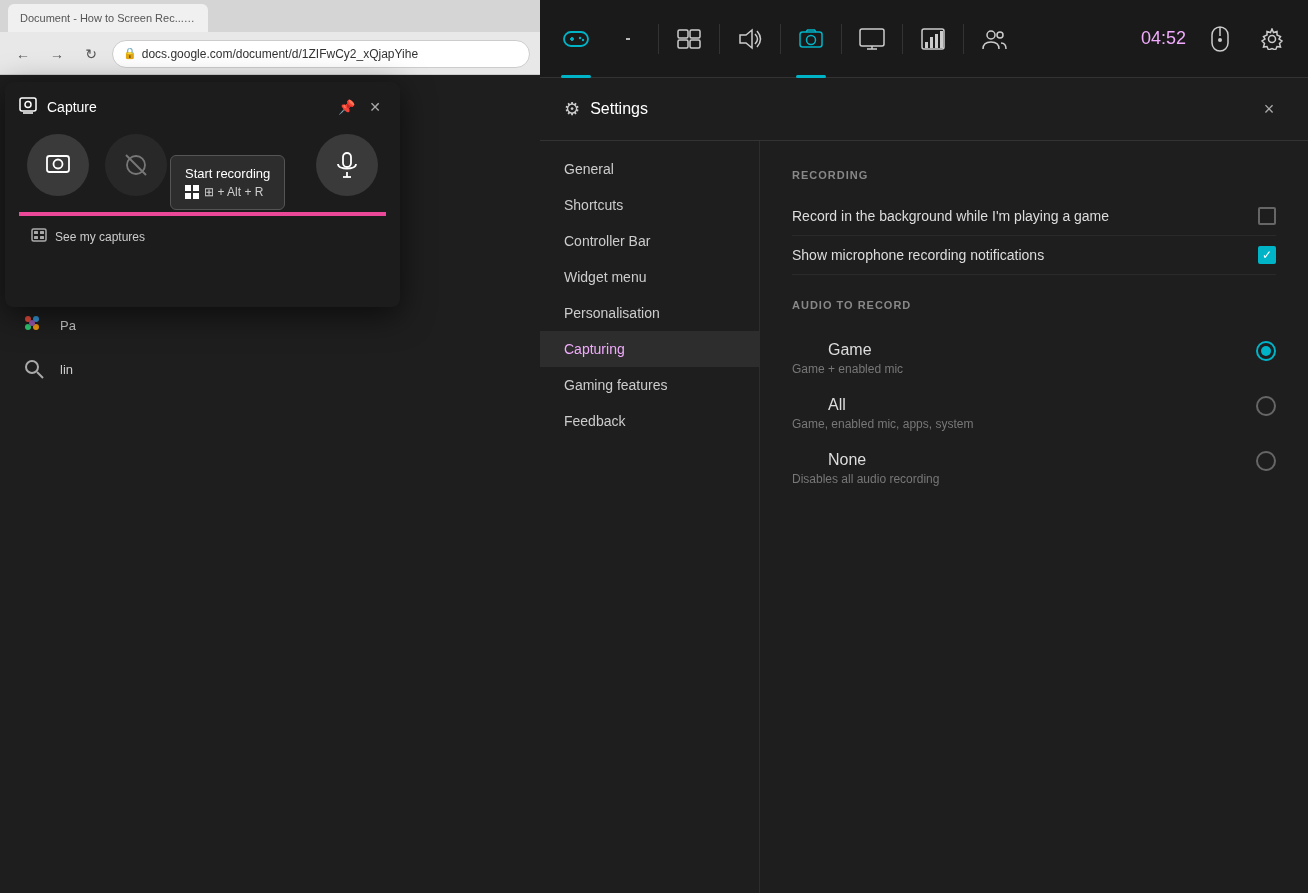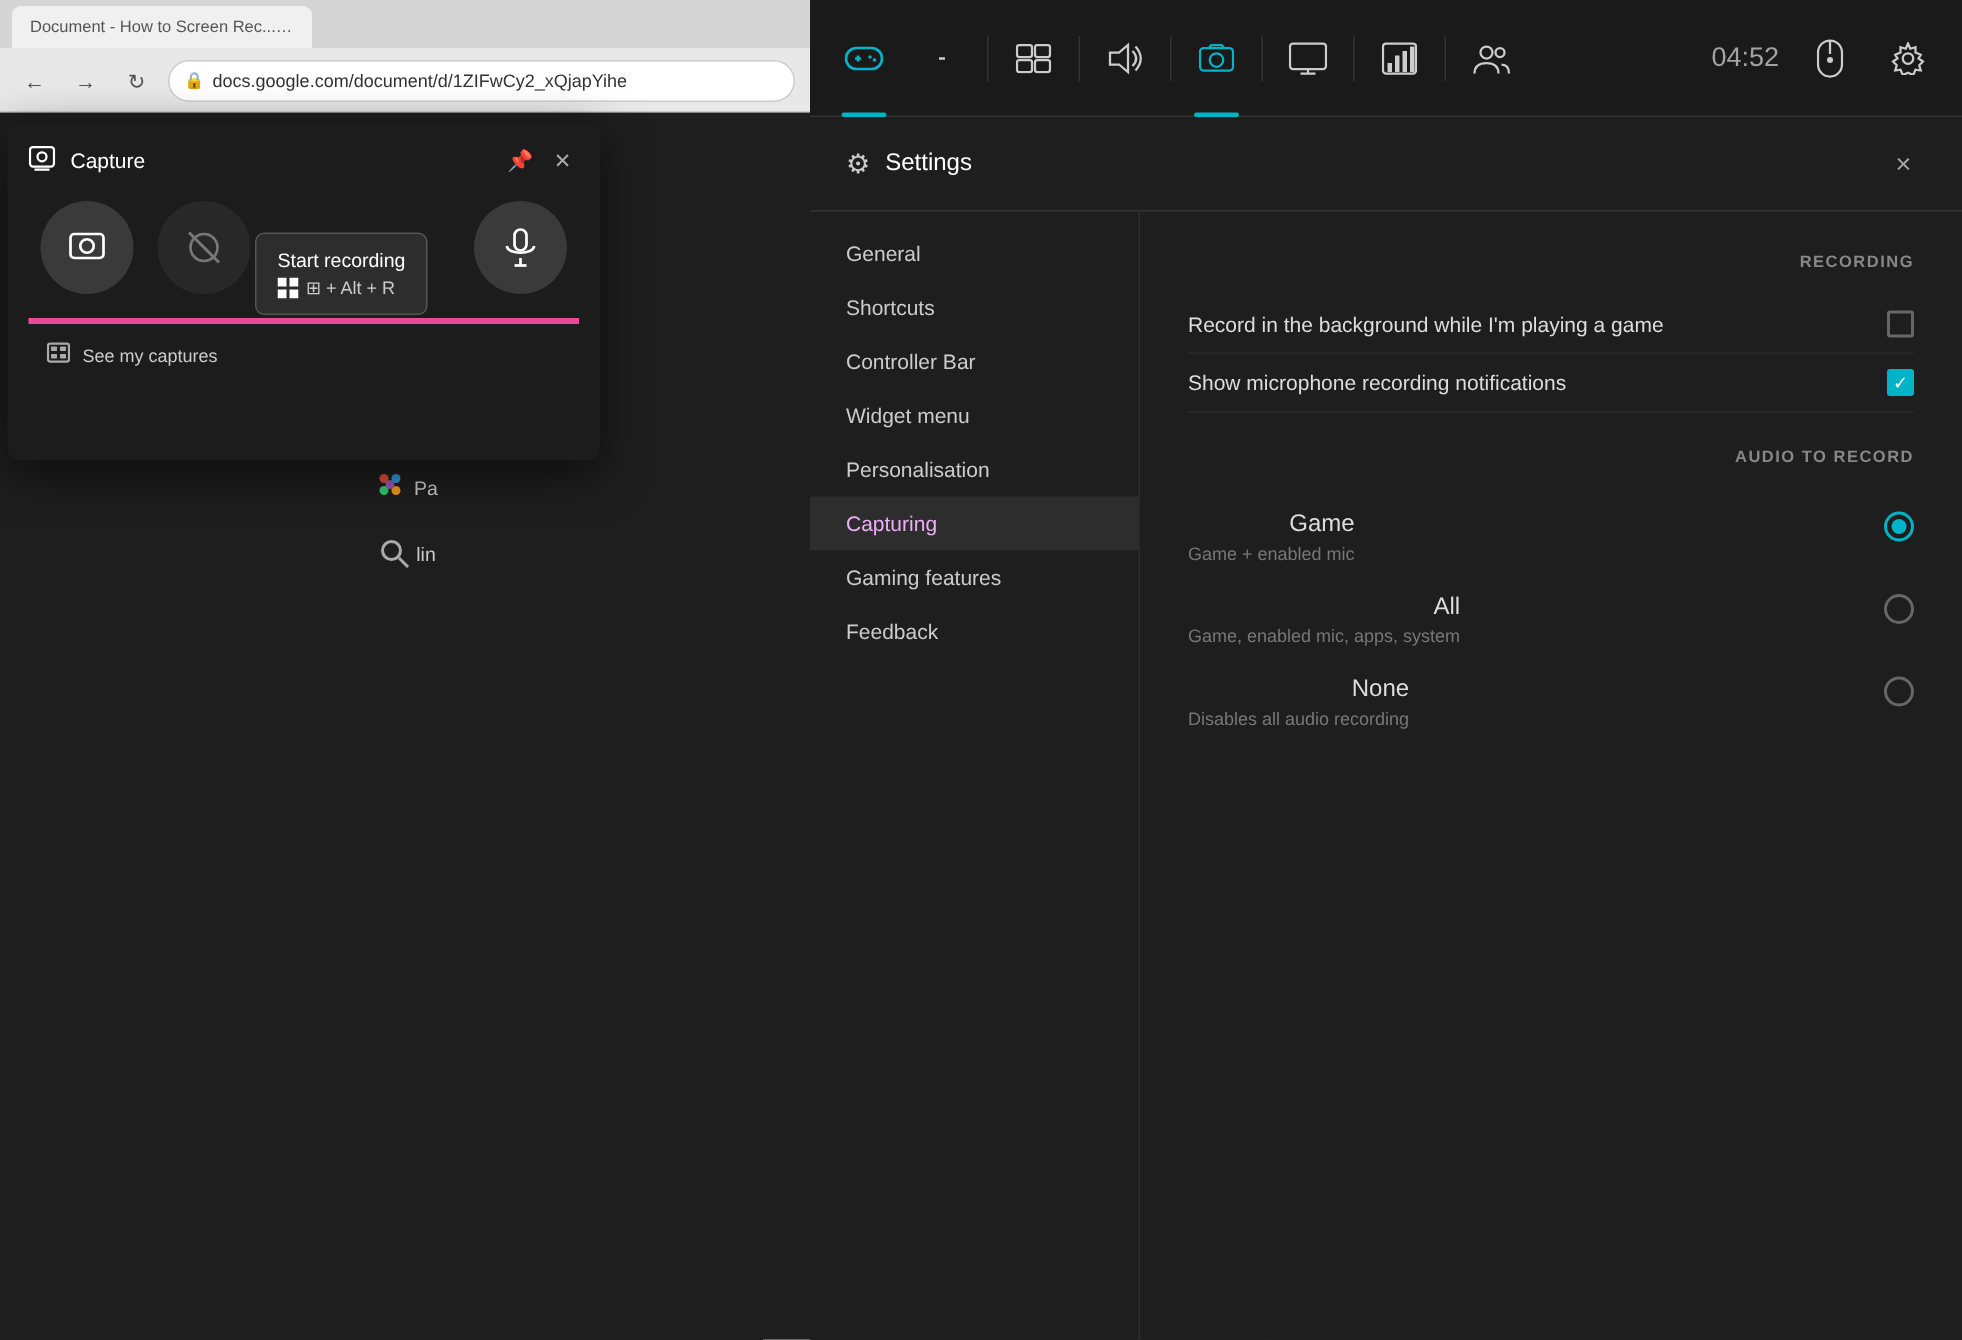--- a/index.html
+++ b/index.html
@@ -124,22 +124,22 @@
       color: #fff;
       font-size: 15px;
       font-weight: 500;
       padding: 8px 20px 12px;
     }
 
     .recent-item {
       display: flex;
       align-items: center;
       padding: 8px 20px;
+      gap: 12px;
       cursor: pointer;
-      justify-content: center;
     }
 
     .recent-icon {
       width: 28px; height: 28px;
       display: flex; align-items: center; justify-content: center;
       font-size: 18px;
     }
 
     .recent-item-text {
       color: #ccc;
@@ -317,21 +317,21 @@
     }
 
     .gamebar-separator {
       width: 1px;
       height: 30px;
       background: #333;
       margin: 0 4px;
     }
 
     .gamebar-time {
-      color: #a3a3a3;
+      color: #f0abfc;
       font-size: 18px;
       font-weight: 300;
       margin-left: auto;
       margin-right: 8px;
     }
 
     
     .settings-panel {
       position: absolute;
       top: 78px; left: 540px;
@@ -402,21 +402,20 @@
     .nav-item.active {
       background: #2d2d2d;
       color: #f0abfc;
     }
 
     
     .settings-content {
       flex: 1;
       padding: 28px 32px;
       overflow-y: auto;
-      text-align: right;
     }
 
     .section-label {
       color: #888;
       font-size: 11px;
       font-weight: 600;
       letter-spacing: 1px;
       text-transform: uppercase;
       margin-bottom: 16px;
     }

